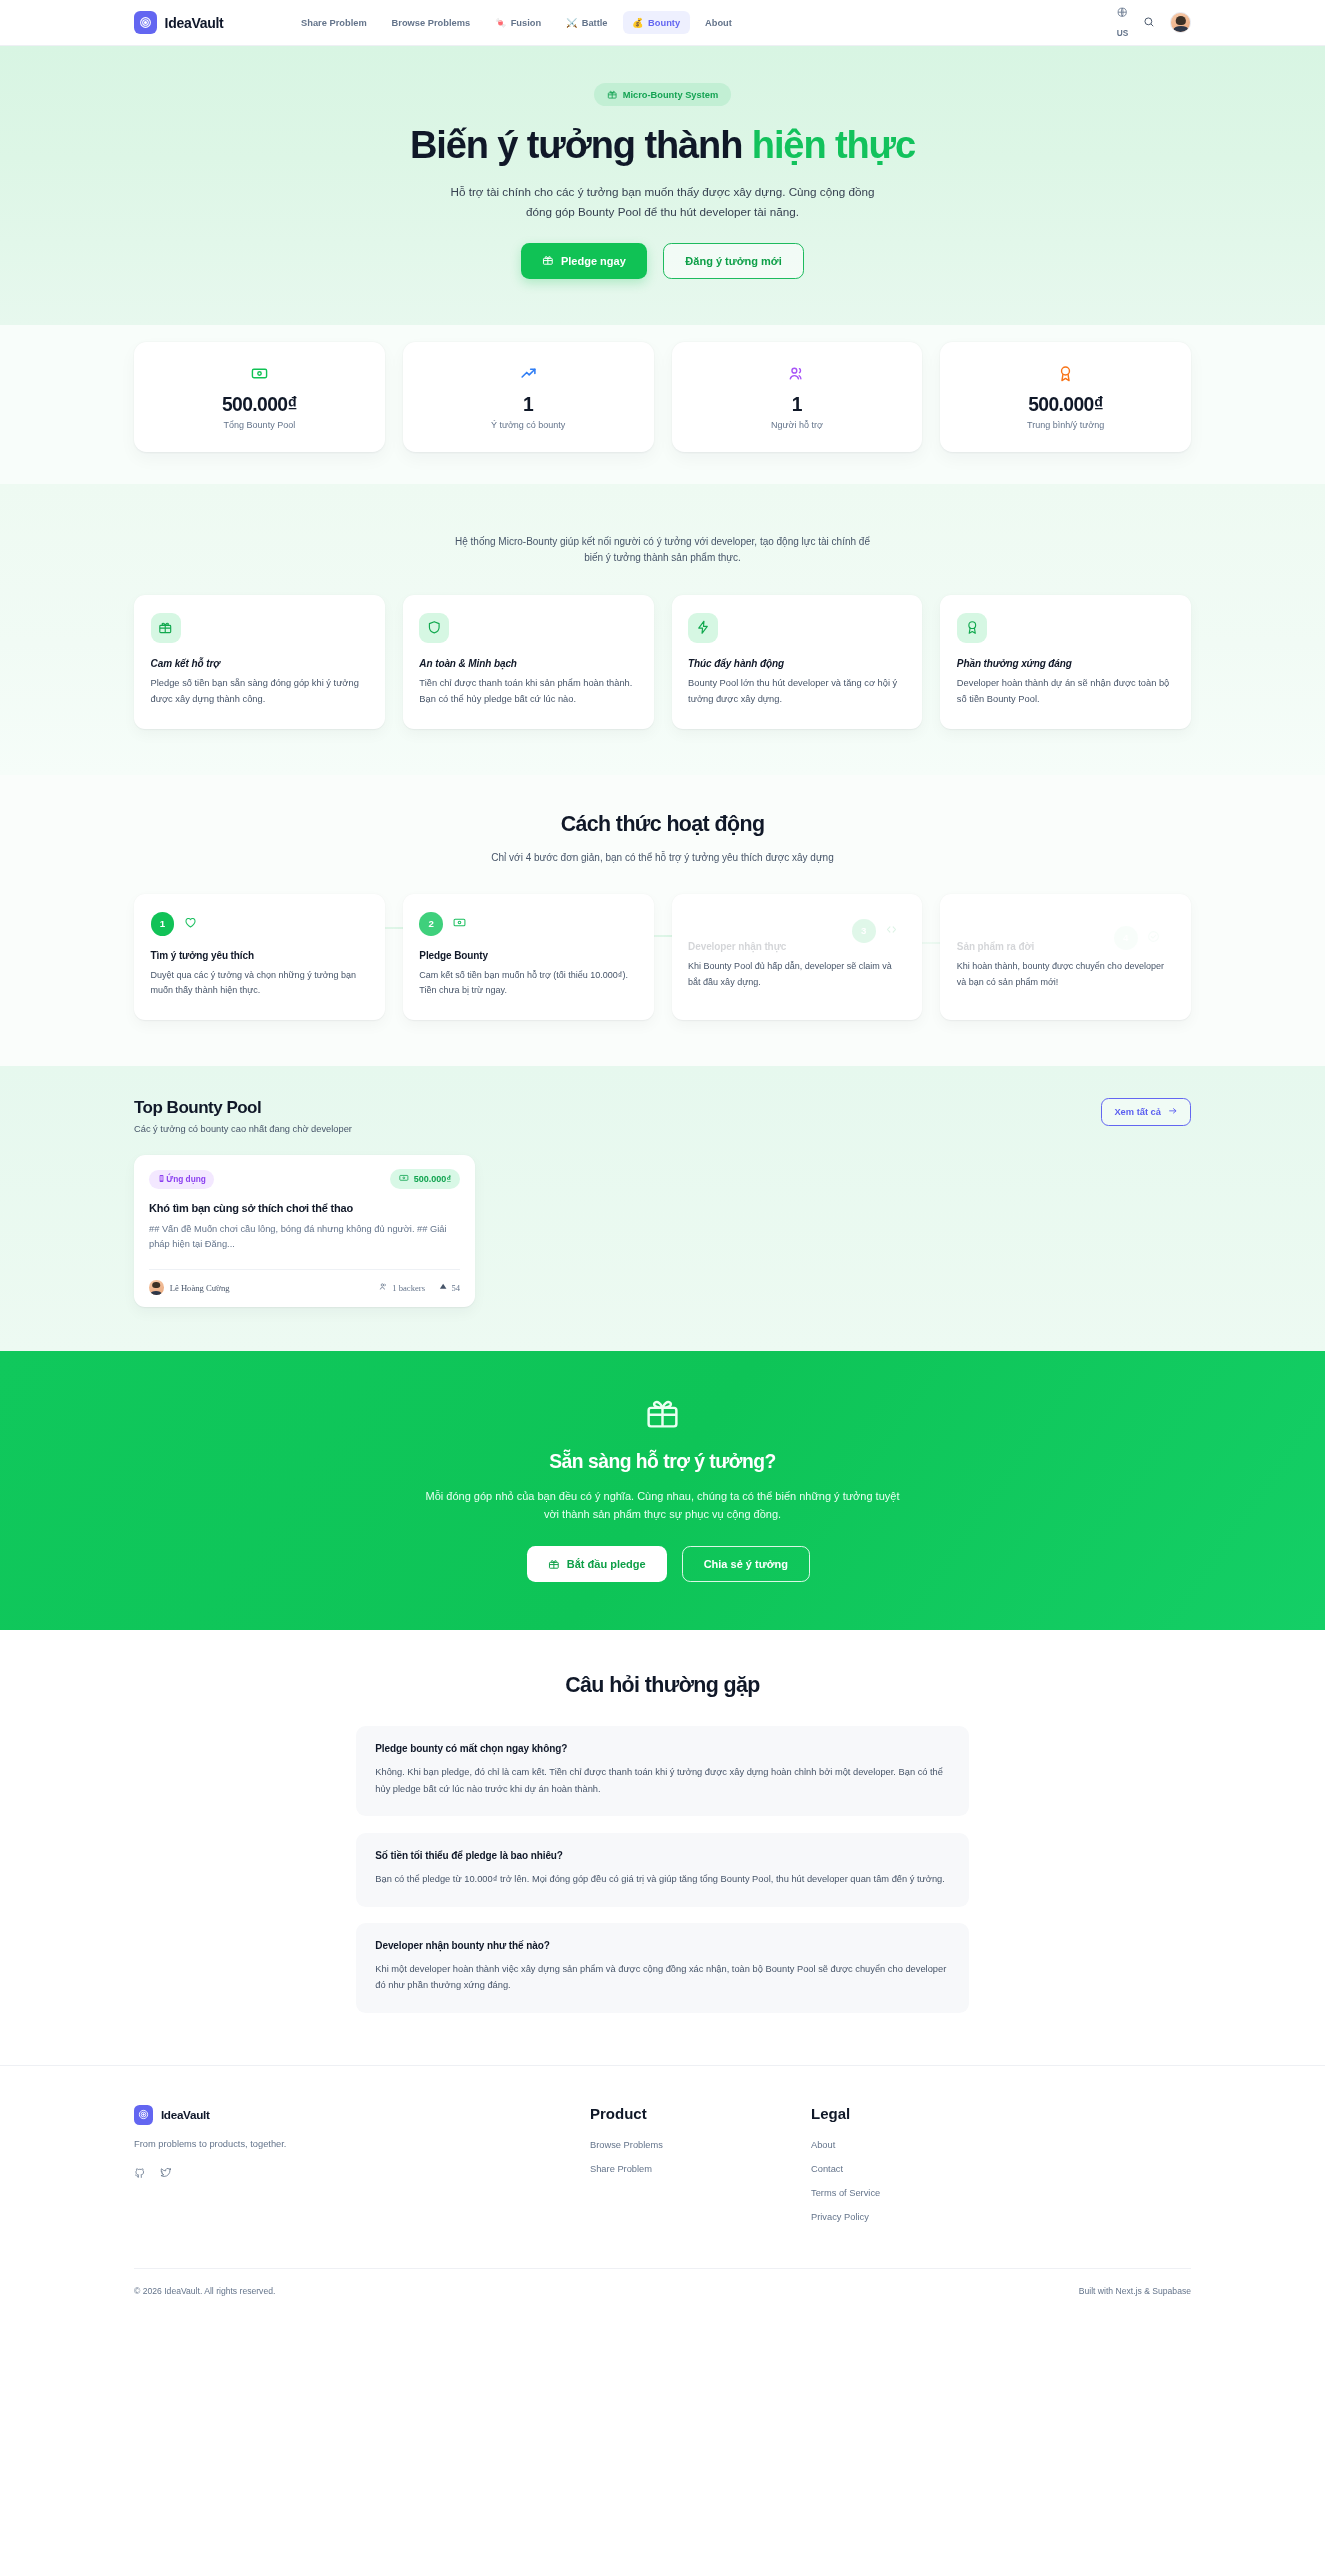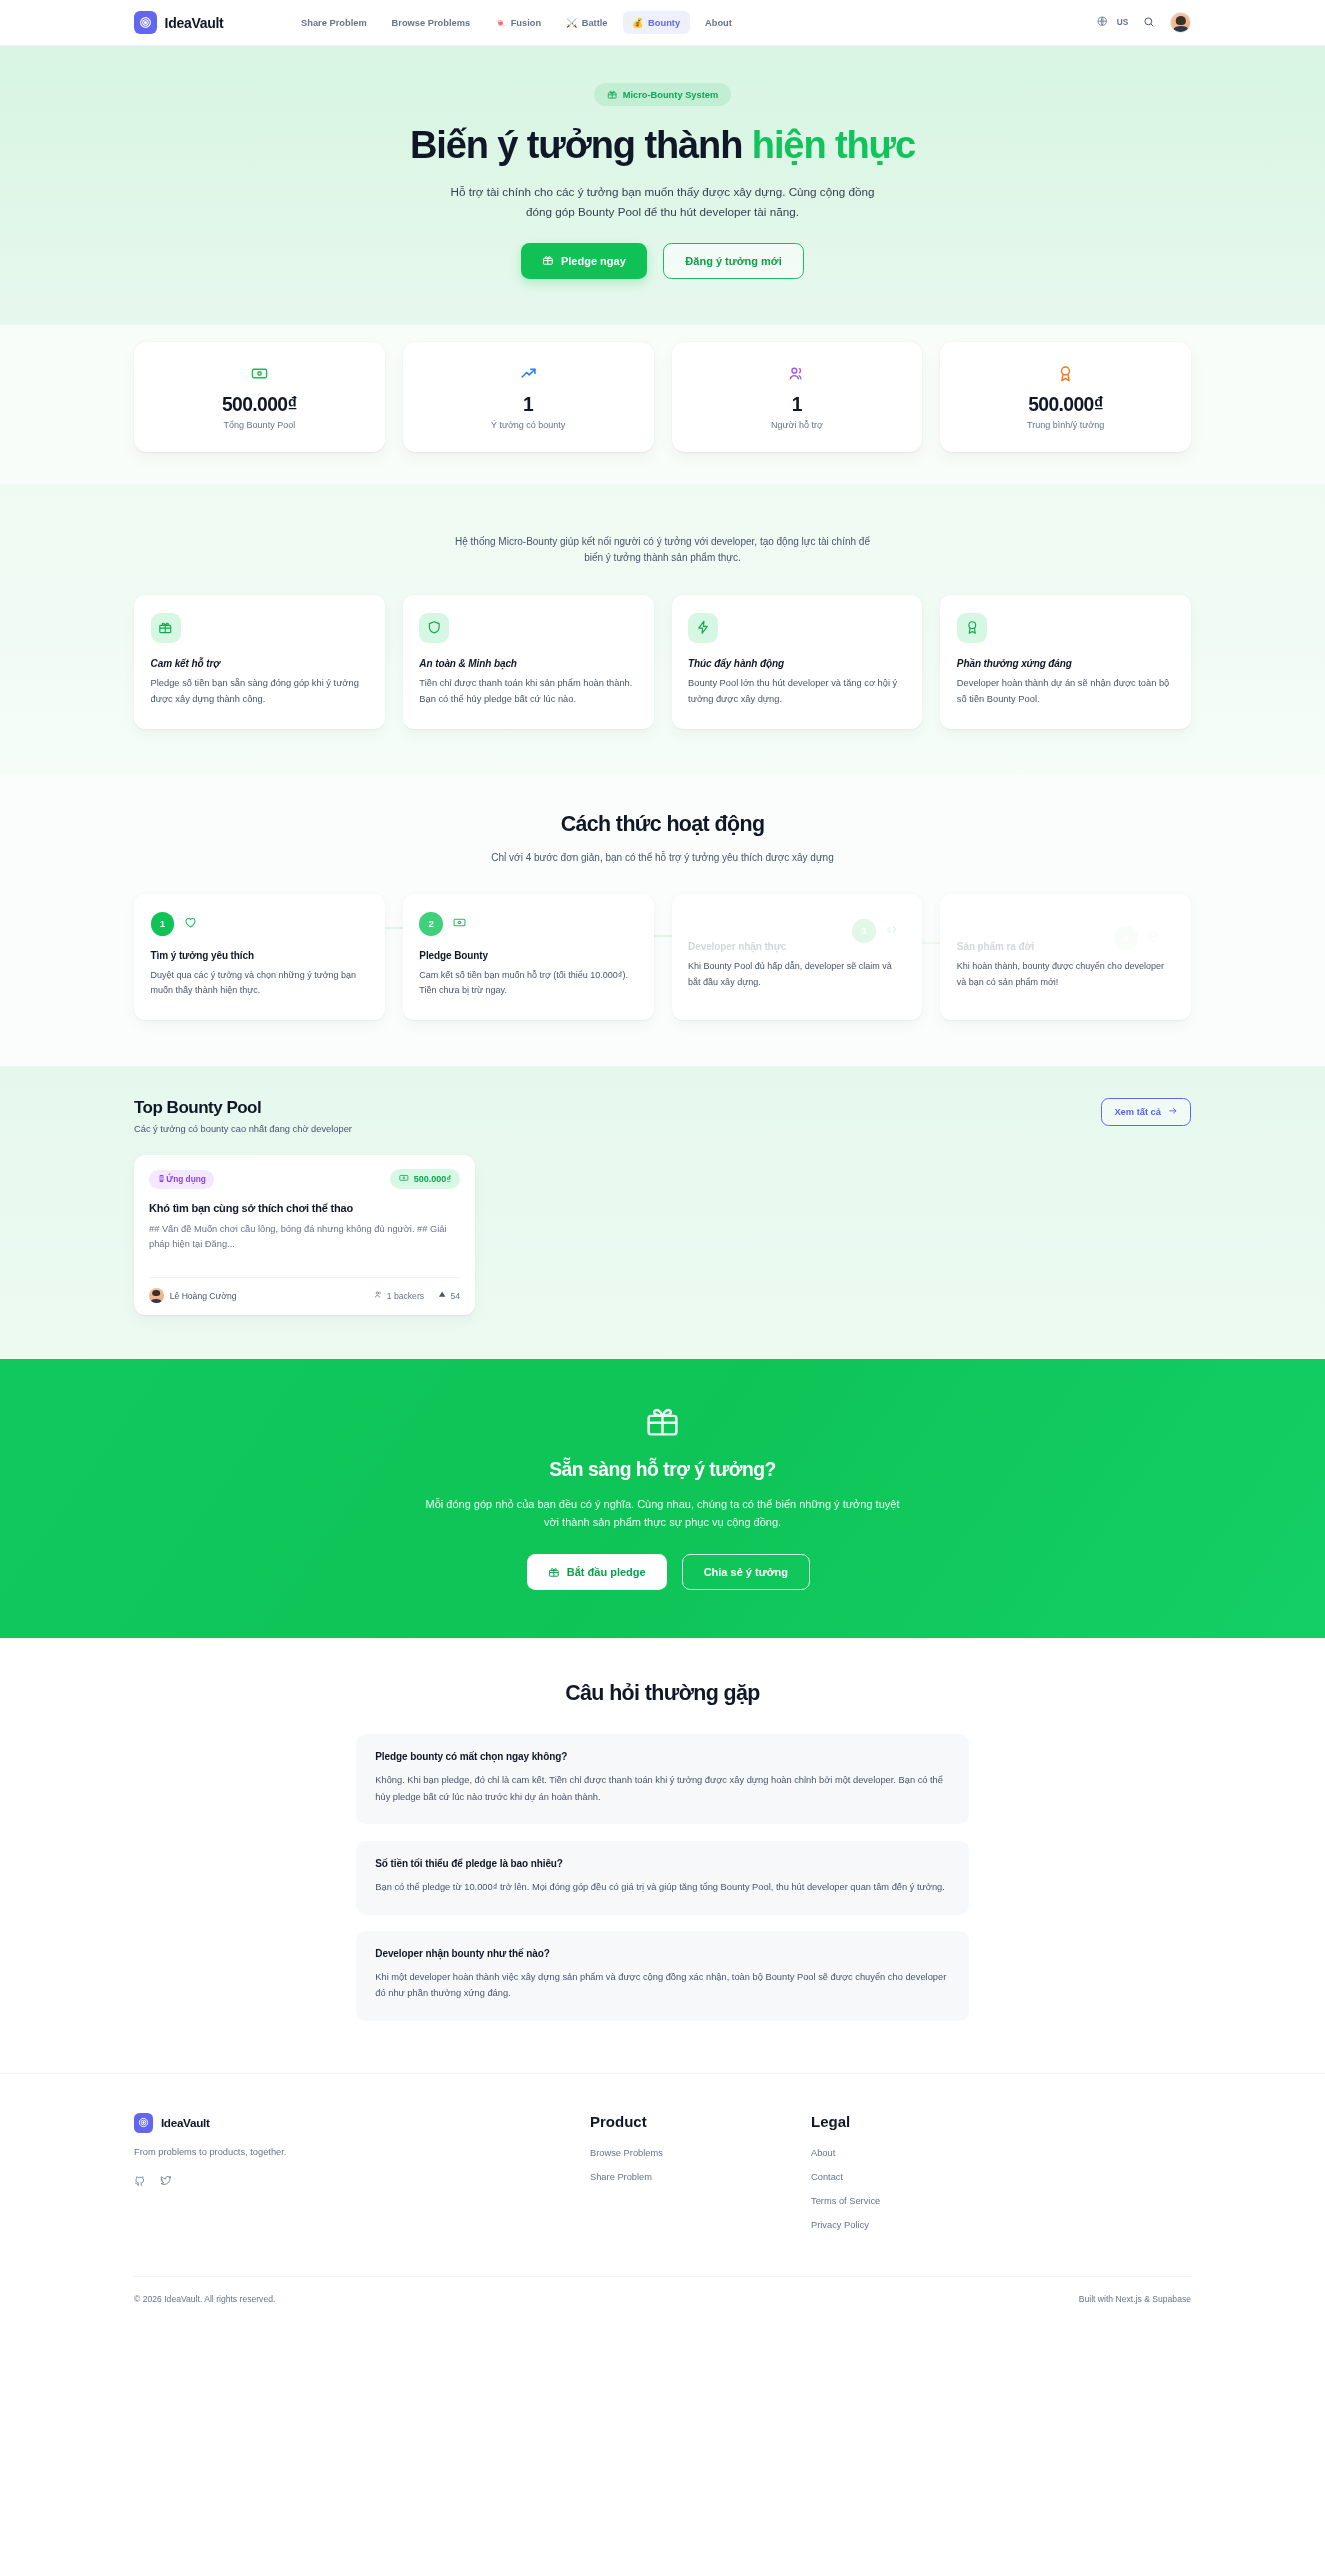--- a/index.html
+++ b/index.html
@@ -30,21 +30,21 @@
   }
   .brand-name { font-size:14px; font-weight:bold; letter-spacing:-0.3px; color:#0f172a; }
   .nav-links { display:flex; align-items:center; gap:5.5px; margin-left:68px; }
   .nav-link {
     font-size:9.3px; font-weight:bold; color:#64748b;
     padding:6.2px 9.7px; border-radius:6.2px; white-space:nowrap;
     display:flex; align-items:center; gap:4.1px; cursor:pointer;
   }
   .nav-link.active { color:#6366f1; background:#eef0fe; }
   .nav-right { margin-left:auto; display:flex; align-items:center; gap:15px; }
-  .lang { display:flex; align-items:center; gap:9px; font-size:8.3px; font-weight:bold; color:#64748b; cursor:pointer; }
+  .lang { display:flex; align-items:center; gap:9px; font-size:8.3px; font-weight:bold; color:#64748b; cursor:pointer;flex-direction:column; }
   .avatar {
     width:21px; height:21px; border-radius:50%;
     background:linear-gradient(160deg,#f7c9a8,#e8a87c);
     border:1.4px solid #e6e8ee; overflow:hidden; position:relative; flex:none;
   }
   .avatar::before{ content:""; position:absolute; left:50%; top:2.8px; transform:translateX(-50%);
      width:10.4px; height:9px; border-radius:50% 50% 40% 40%; background:#3b3026; }
   .avatar::after{ content:""; position:absolute; left:50%; bottom:-1.4px; transform:translateX(-50%);
      width:15px; height:7.6px; border-radius:50% 50% 0 0; background:#2d3748; }
 
@@ -150,21 +150,21 @@
     background:#f3e8ff; color:#8b3ff0; font-size:8.3px; font-weight:bold;
     padding:4.1px 8.3px; border-radius:690px;
   }
   .amt {
     margin-left:auto; display:inline-flex; align-items:center; gap:4.8px;
     background:#d8f8e6; color:#0fa34f; font-size:9px; font-weight:bold;
     padding:4.1px 9px; border-radius:690px;
   }
   .bc-title { margin-top:13px; font-size:11px; font-weight:bold; color:#101828; letter-spacing:-0.2px; }
   .bc-desc { margin-top:7.6px; font-size:9.3px; line-height:1.68; color:#64748b; font-weight:500; }
-  .bc-foot { margin-top:24px; padding-top:10.4px; border-top:0.7px solid #eef1f5; display:flex; align-items:center; }
+  .bc-foot { margin-top:16px; padding-top:10.4px; border-top:0.7px solid #eef1f5; display:flex; align-items:center;font-family:Liberation Serif, serif; }
   .bc-user { display:flex; align-items:center; gap:6.2px; font-size:8.6px; color:#475569; font-weight:500; }
   .bc-av { width:14.5px; height:14.5px; border-radius:50%; background:linear-gradient(160deg,#f7c9a8,#e8a87c); position:relative; overflow:hidden; flex:none; }
   .bc-av::before{content:"";position:absolute;left:50%;top:1.4px;transform:translateX(-50%);width:7.6px;height:6.2px;border-radius:50% 50% 40% 40%;background:#3b3026;}
   .bc-av::after{content:"";position:absolute;left:50%;bottom:-1.4px;transform:translateX(-50%);width:11px;height:5.5px;border-radius:50% 50% 0 0;background:#2d3748;}
   .bc-stats { margin-left:auto; display:flex; align-items:center; gap:14px; font-size:8.6px; color:#64748b; font-weight:500; }
   .bc-stat { display:flex; align-items:center; gap:4.1px; }
 
   
   .cta { background:linear-gradient(125deg,#10c85c 0%,#0ec457 50%,#14cf66 100%); padding:43px 0 48px; text-align:center; }
   .cta-icon { display:flex; justify-content:center; margin-bottom:19.3px; }

